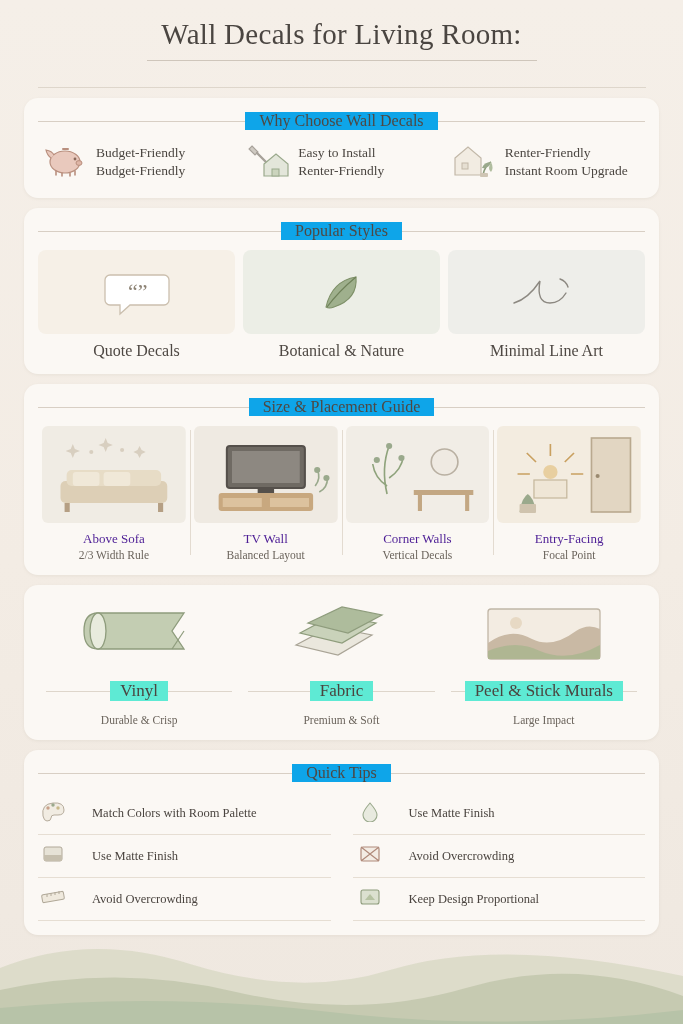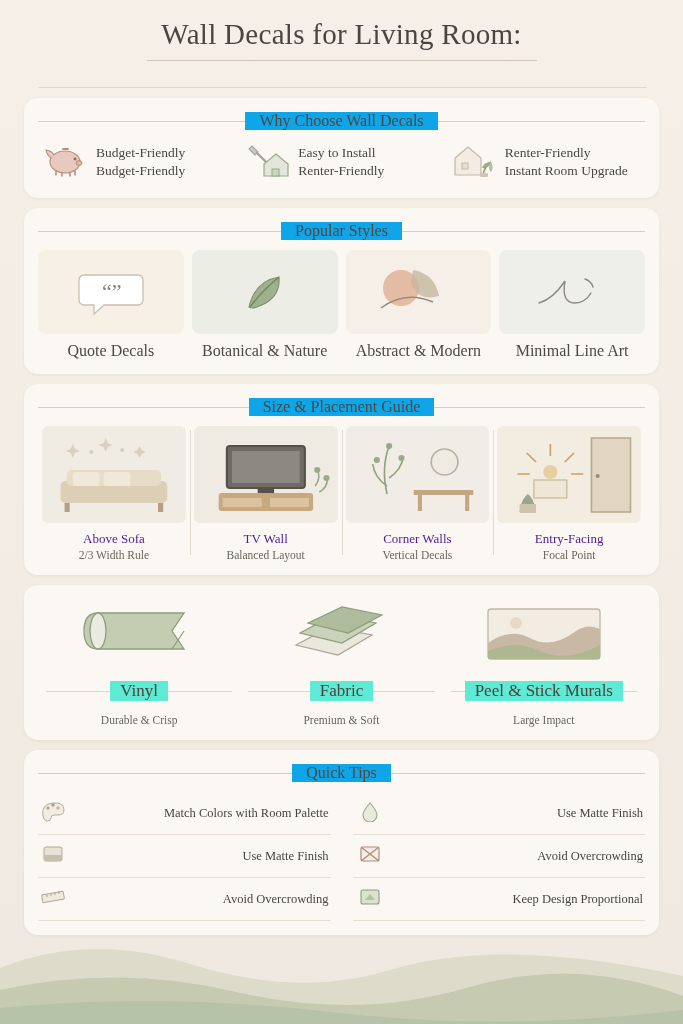--- a/index.html
+++ b/index.html
@@ -81,21 +81,21 @@
   .mat-item { flex:1; text-align:center; padding:0 8px; }
   .mat-thumb { width:100%; height:74px; border-radius:8px; display:flex; align-items:center; justify-content:center; }
   .mat-name-wrap { position:relative; margin-top:10px; }
   .mat-name-wrap .ln { position:absolute; top:50%; left:0; width:100%; height:1px; background:#ded6cb; }
   .mat-name { position:relative; display:inline-block; background:#5eead4; padding:0 10px; font-size:17px; color:#4a443f; }
   .mat-sub { font-size:11.5px; color:#6b645c; margin-top:13px; }
 
   
   .tips-cols { display:flex; gap:22px; }
   .tips-col { flex:1; }
-  .tip { display:flex; align-items:center; gap:26px; padding:8px 2px; border-bottom:1px solid #e6ded3;justify-content:space-between; }
+  .tip { display:flex; align-items:center; gap:26px; padding:8px 2px; border-bottom:1px solid #e6ded3; }
   .tip:last-child { border-bottom:1px solid #e6ded3; }
   .tip-label { font-size:12.5px; color:#4a443f; }
   .tips-col.right .tip { padding-left:4px; }
   .icon { flex:0 0 auto; display:block; }
 </style>
 </head>
 <body>
 
 <div class="page">
 
@@ -184,30 +184,20 @@
       <div class="style-item">
         <div class="style-thumb" style="background:#eceee6">
           <svg width="60" height="50" viewBox="0 0 60 50">
             <path d="M14 40 q6 -26 30 -30 q2 22 -22 30 q-5 2 -8 0z" fill="#9fb08d" stroke="#7e9068" stroke-width="1.1"></path>
             <path d="M15 40 q12 -16 29 -30" stroke="#6f8159" stroke-width="1.2" fill="none"></path>
           </svg>
         </div>
         <div class="style-label">Botanical &amp; Nature</div>
       </div>
 
-      <div class="style-item">
-        <div class="style-thumb" style="background:#f5efe8">
-          <svg width="110" height="60" viewBox="0 0 110 60">
-            <circle cx="38" cy="26" r="18" fill="#dda98c" opacity=".75"></circle>
-            <path d="M50 8 q22 4 26 26 q-22 6 -28 -14z" fill="#c6b79f" opacity=".8"></path>
-            <path d="M18 46 q24 -18 52 -6" stroke="#9a8c78" stroke-width="1.4" fill="none"></path>
-          </svg>
-        </div>
-        <div class="style-label">Abstract &amp; Modern</div>
-      </div>
 
       <div class="style-item">
         <div class="style-thumb" style="background:#eeeeea">
           <svg width="90" height="46" viewBox="0 0 90 46">
             <path d="M12 34 q14 -4 26 -22 q-4 22 10 22 q10 0 16 -10" stroke="#8c8881" stroke-width="1.4" fill="none" stroke-linecap="round"></path>
             <path d="M58 10 q6 2 8 8" stroke="#8c8881" stroke-width="1.4" fill="none" stroke-linecap="round"></path>
           </svg>
         </div>
         <div class="style-label">Minimal Line Art</div>
       </div>

